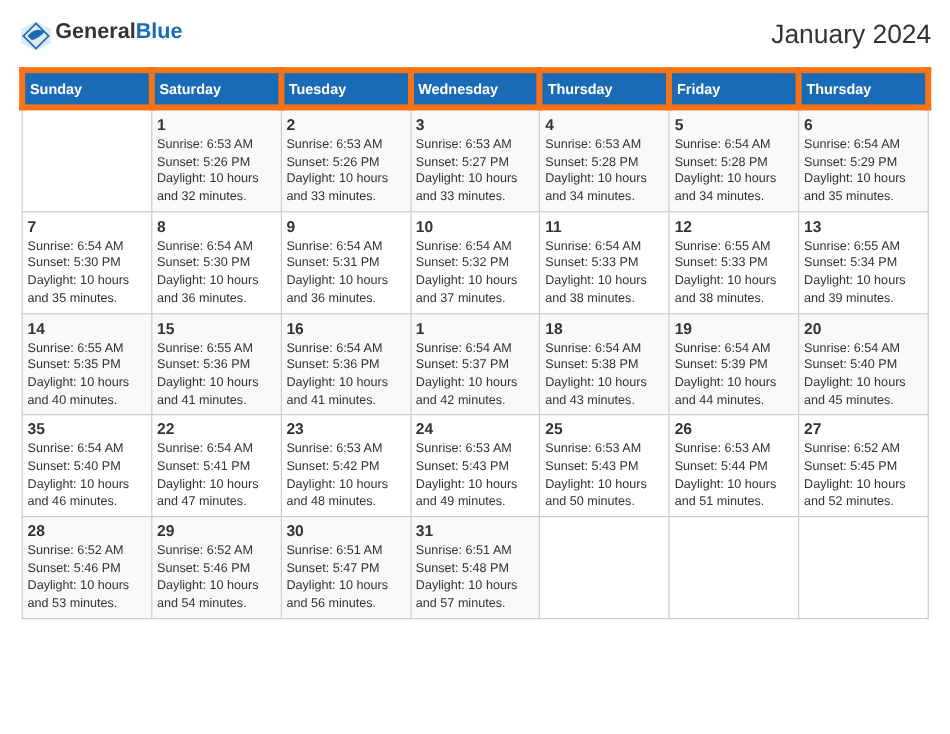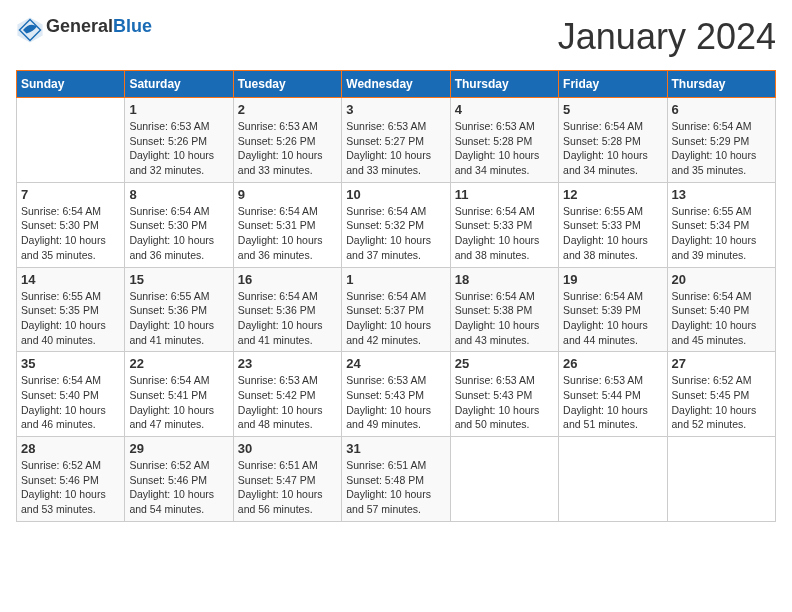--- a/index.html
+++ b/index.html
@@ -32,41 +32,41 @@
     }
     .logo-icon {
       width: 28px;
       height: 28px;
       margin-right: 2px;
     }
     .title-area {
       text-align: right;
     }
     .month-title {
-      font-size: 36px;
+      font-size: 22px;
       font-weight: normal;
       color: #333;
     }
     .location-subtitle {
       font-size: 15px;
       color: #555;
     }
     table {
       width: 100%;
       border-collapse: collapse;
       font-size: 11px;
     }
     thead tr th {
       background-color: #1a6bb5;
       color: #fff;
       padding: 6px 4px;
       text-align: left;
       font-size: 12px;
       font-weight: bold;
-      border: 1px solid #f97316;
+      border: 5px solid #f97316;
     }
     tbody tr td {
       border: 1px solid #ccc;
       vertical-align: top;
       padding: 4px 4px;
       min-height: 80px;
       height: 80px;
       width: 14.28%;
       color: #333;
       background: #fff;

